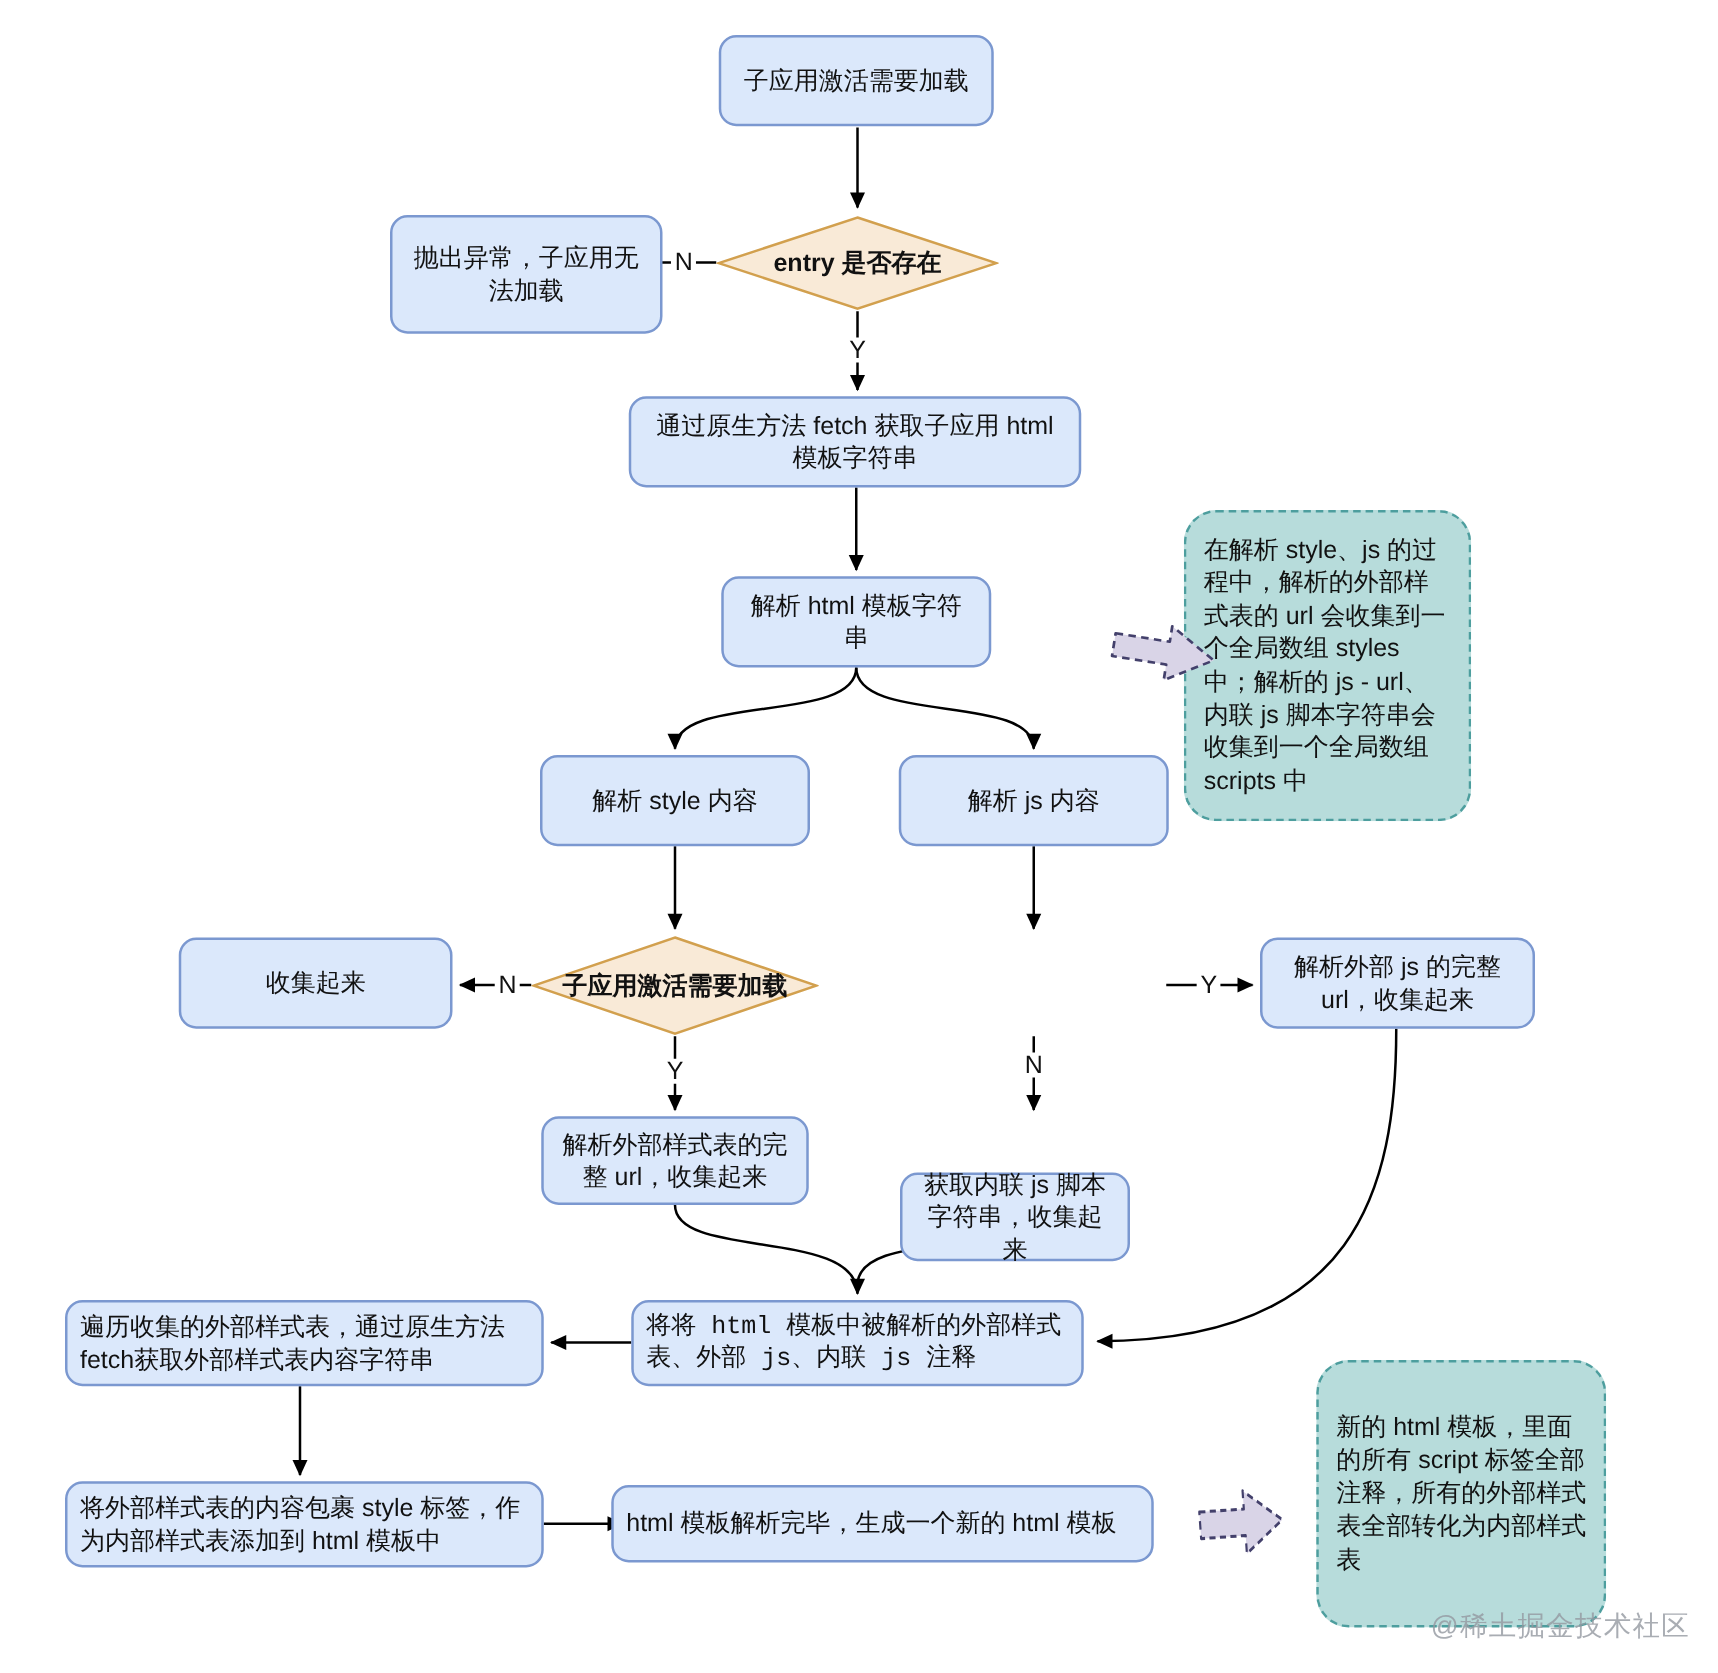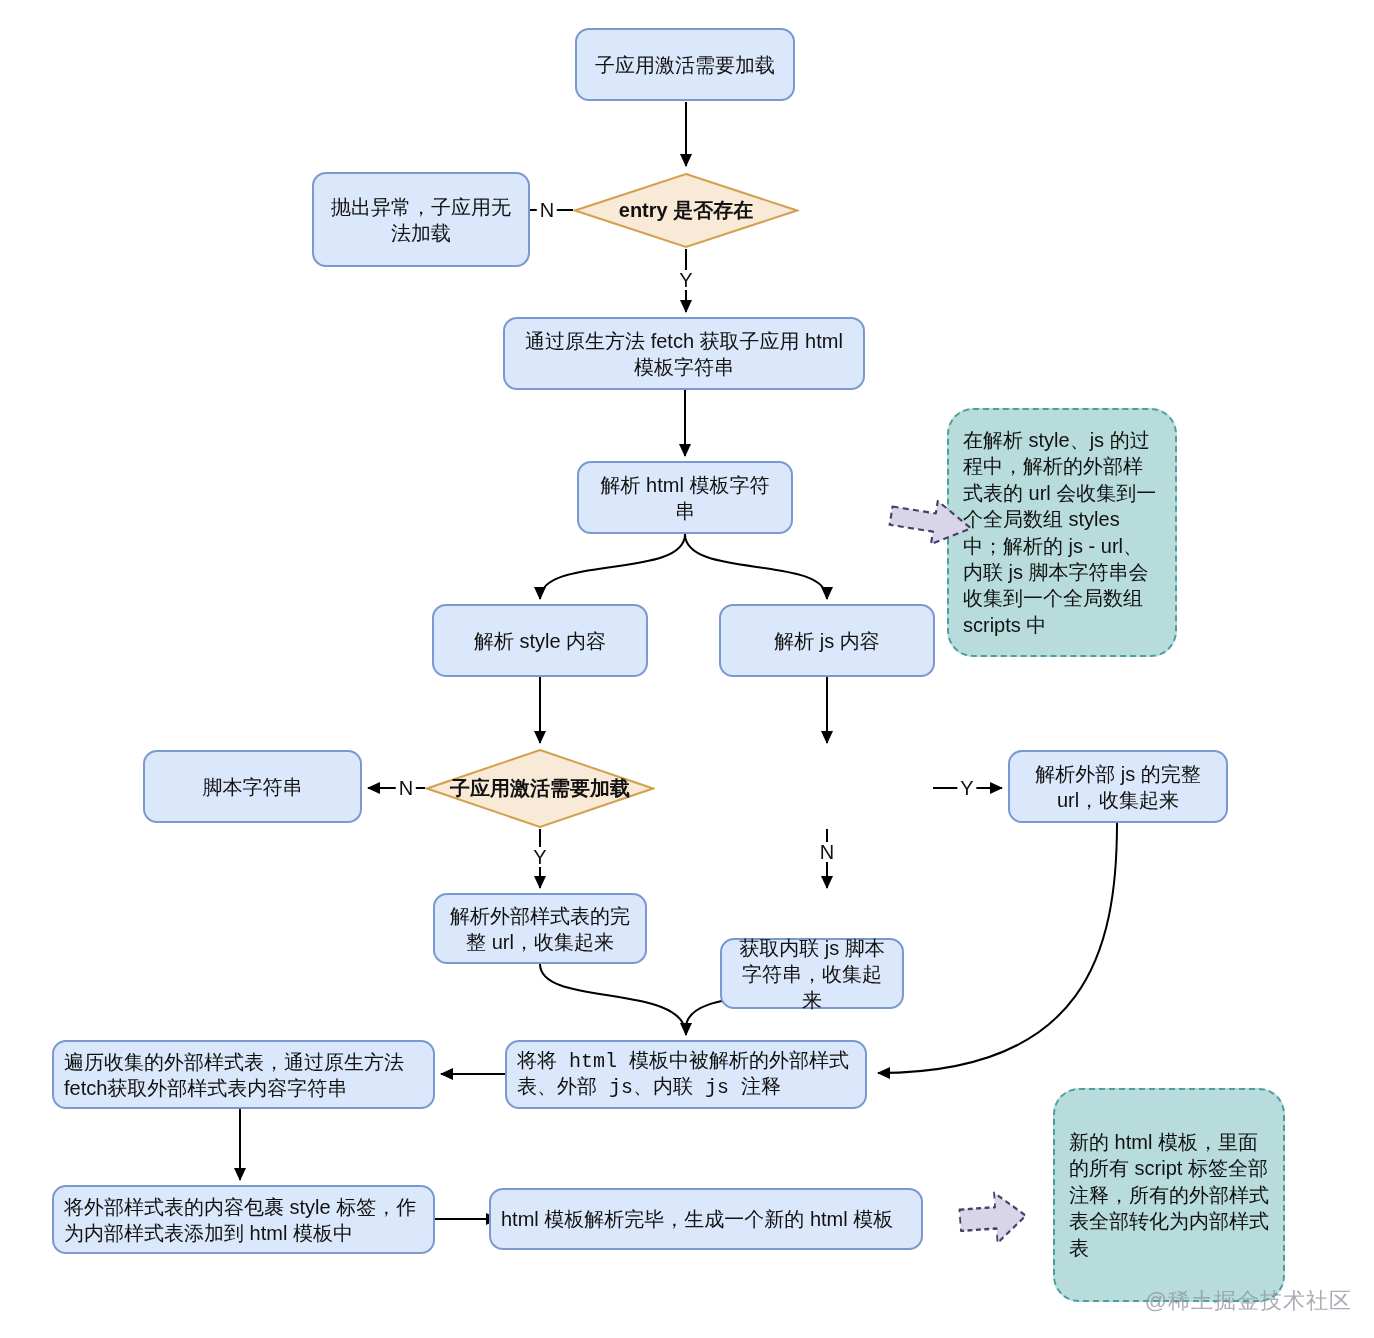--- a/index.html
+++ b/index.html
@@ -118,21 +118,21 @@
   <div class="node" style="left:288px; top:172px; width:218px; height:95px;margin-left:24px;">抛出异常，子应用无法加载</div>
 
   <div class="node" style="left:503px; top:317px; width:362px; height:73px;">通过原生方法 fetch 获取子应用 html 模板字符串</div>
 
   <div class="node" style="left:577px; top:461px; width:216px; height:73px;">解析 html 模板字符串</div>
 
   <div class="node" style="left:432px; top:604px; width:216px; height:73px;">解析 style 内容</div>
 
   <div class="node" style="left:719px; top:604px; width:216px; height:73px;">解析 js 内容</div>
 
-  <div class="node" style="left:143px; top:750px; width:219px; height:73px;">脚本字符串</div>
+  <div class="node" style="left:143px; top:750px; width:219px; height:73px;">收集起来</div>
 
   <div class="node" style="left:1008px; top:750px; width:220px; height:73px;">解析外部 js 的完整 url，收集起来</div>
 
   <div class="node" style="left:433px; top:893px; width:214px; height:71px;">解析外部样式表的完整 url，收集起来</div>
 
   <div class="node" style="left:720px; top:893px; width:184px; height:71px;margin-top:45px;">获取内联 js 脚本字符串，收集起来</div>
 
   <div class="node align-left" style="left:505px; top:1040px; width:362px; height:69px;font-family:Liberation Mono, monospace;">将将 html 模板中被解析的外部样式表、外部 js、内联 js 注释</div>
 
   <div class="node align-left" style="left:52px; top:1040px; width:383px; height:69px;">遍历收集的外部样式表，通过原生方法fetch获取外部样式表内容字符串</div>

